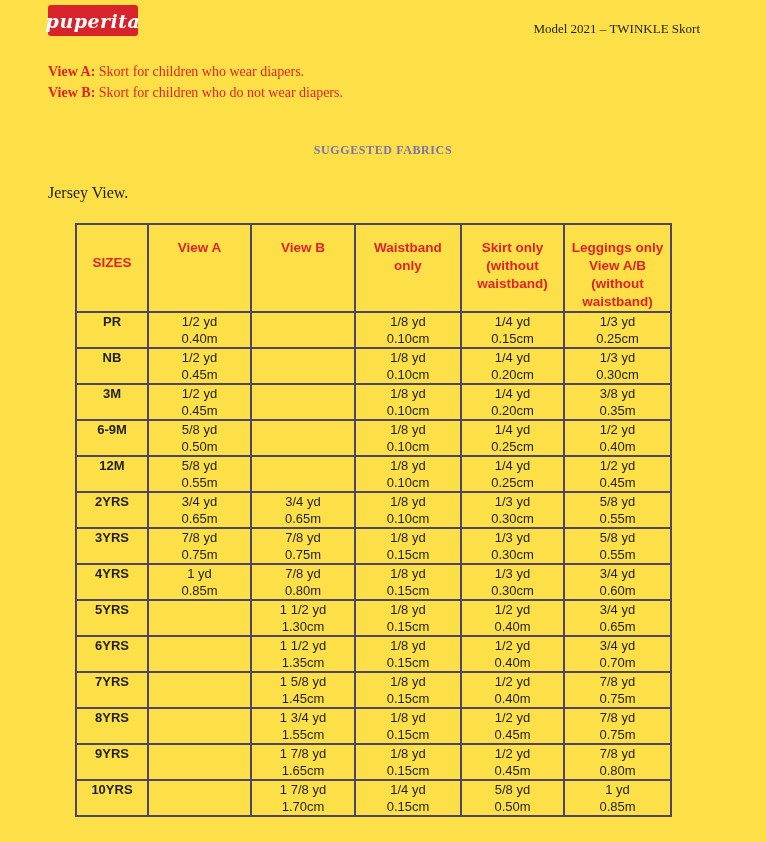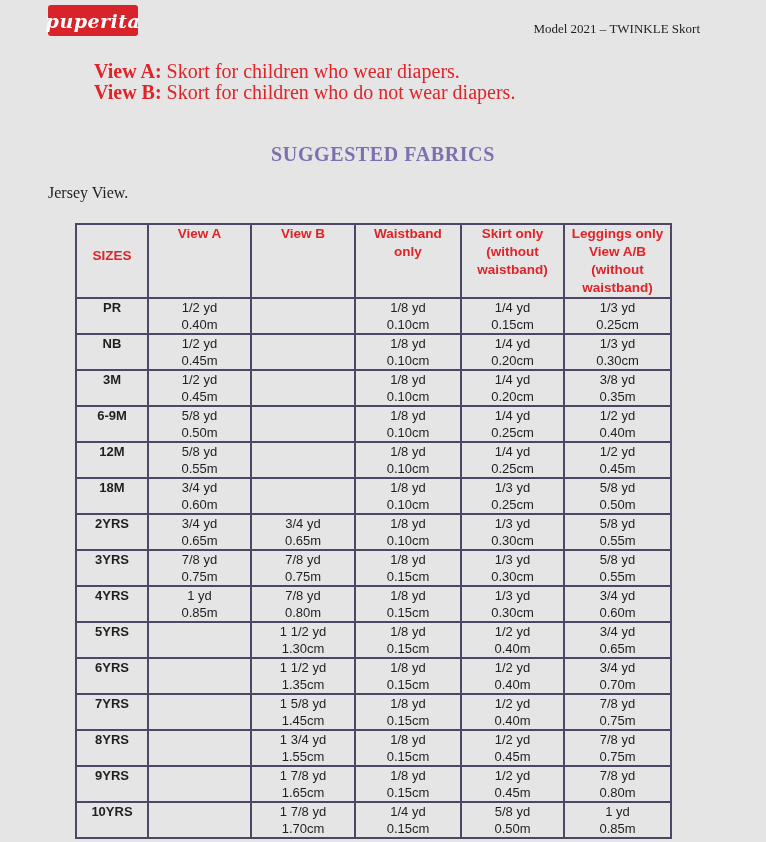--- a/index.html
+++ b/index.html
@@ -7,21 +7,21 @@
     --logo-red:#d9232a;
     --purple:#7e6fae;
     --border:#4f4666;
     --ink:#1f1f1f;
   }
   *{box-sizing:border-box;}
   html,body{margin:0;padding:0;background:#ffffff;}
   .page{
     position:relative;
     width:766px;height:842px;
-    background:#e5e5e5;
+    background:#fde047;
     font-family:"Liberation Serif", serif;
     color:var(--ink);
     overflow:hidden;
   }
   
   .logo{
     position:absolute;left:48px;top:5px;
     width:90px;height:31px;
     background:var(--logo-red);
     border-radius:3px;
@@ -37,32 +37,31 @@
   }
   
   .doc-title{
     position:absolute;top:21px;right:66px;
     font-size:13px;
   }
   
   .views{
     position:absolute;left:48px;top:61px;
     color:var(--red);
-    font-size:20px;
+    font-size:14px;
     line-height:21px;
-    margin-left:46px;
   }
   .views b{font-weight:bold;}
   
   .section-heading{
     position:absolute;top:143px;left:0;width:100%;
     text-align:center;
     color:var(--purple);
     font-weight:bold;
-    font-size:20px;
+    font-size:12px;
     letter-spacing:0.6px;
   }
   .fabric-note{
     position:absolute;left:48px;top:184px;
     font-size:16px;
   }
   
   table.fabrics{
     position:absolute;left:75px;top:223px;
     width:595px;
@@ -73,21 +72,21 @@
   table.fabrics th, table.fabrics td{
     border:2px solid var(--border);
     padding:0;
   }
   table.fabrics thead th{
     color:var(--red);
     font-weight:bold;
     font-size:13.5px;
     line-height:18px;
     vertical-align:top;
-    padding-top:0;
+    padding-top:14px;
     height:69px;
   }
   table.fabrics thead th.sizes-head{
     vertical-align:middle;
     padding-top:0;
     padding-bottom:10px;
   }
   table.fabrics td{
     height:33px;
     font-size:13px;
@@ -269,245 +268,222 @@
           <td>
             <div class="cell-line">1/4 yd</div>
             <div class="cell-line">0.25cm</div>
           </td>
           <td>
             <div class="cell-line">1/2 yd</div>
             <div class="cell-line">0.45m</div>
           </td>
         </tr>
         <tr>
-          <td class="size-cell">18M</td>
+          <td class="size-cell">2YRS</td>
+          <td>
+            <div class="cell-line">3/4 yd</div>
+            <div class="cell-line">0.65m</div>
+          </td>
+          <td>
+            <div class="cell-line">3/4 yd</div>
+            <div class="cell-line">0.65m</div>
+          </td>
+          <td>
+            <div class="cell-line">1/8 yd</div>
+            <div class="cell-line">0.10cm</div>
+          </td>
+          <td>
+            <div class="cell-line">1/3 yd</div>
+            <div class="cell-line">0.30cm</div>
+          </td>
+          <td>
+            <div class="cell-line">5/8 yd</div>
+            <div class="cell-line">0.55m</div>
+          </td>
+        </tr>
+        <tr>
+          <td class="size-cell">3YRS</td>
+          <td>
+            <div class="cell-line">7/8 yd</div>
+            <div class="cell-line">0.75m</div>
+          </td>
+          <td>
+            <div class="cell-line">7/8 yd</div>
+            <div class="cell-line">0.75m</div>
+          </td>
+          <td>
+            <div class="cell-line">1/8 yd</div>
+            <div class="cell-line">0.15cm</div>
+          </td>
+          <td>
+            <div class="cell-line">1/3 yd</div>
+            <div class="cell-line">0.30cm</div>
+          </td>
+          <td>
+            <div class="cell-line">5/8 yd</div>
+            <div class="cell-line">0.55m</div>
+          </td>
+        </tr>
+        <tr>
+          <td class="size-cell">4YRS</td>
+          <td>
+            <div class="cell-line">1 yd</div>
+            <div class="cell-line">0.85m</div>
+          </td>
+          <td>
+            <div class="cell-line">7/8 yd</div>
+            <div class="cell-line">0.80m</div>
+          </td>
+          <td>
+            <div class="cell-line">1/8 yd</div>
+            <div class="cell-line">0.15cm</div>
+          </td>
+          <td>
+            <div class="cell-line">1/3 yd</div>
+            <div class="cell-line">0.30cm</div>
+          </td>
           <td>
             <div class="cell-line">3/4 yd</div>
             <div class="cell-line">0.60m</div>
           </td>
-          <td>
-            <div class="cell-line"></div>
-            <div class="cell-line"></div>
-          </td>
-          <td>
-            <div class="cell-line">1/8 yd</div>
-            <div class="cell-line">0.10cm</div>
-          </td>
-          <td>
-            <div class="cell-line">1/3 yd</div>
-            <div class="cell-line">0.25cm</div>
+        </tr>
+        <tr>
+          <td class="size-cell">5YRS</td>
+          <td>
+            <div class="cell-line"></div>
+            <div class="cell-line"></div>
+          </td>
+          <td>
+            <div class="cell-line">1 1/2 yd</div>
+            <div class="cell-line">1.30cm</div>
+          </td>
+          <td>
+            <div class="cell-line">1/8 yd</div>
+            <div class="cell-line">0.15cm</div>
+          </td>
+          <td>
+            <div class="cell-line">1/2 yd</div>
+            <div class="cell-line">0.40m</div>
+          </td>
+          <td>
+            <div class="cell-line">3/4 yd</div>
+            <div class="cell-line">0.65m</div>
+          </td>
+        </tr>
+        <tr>
+          <td class="size-cell">6YRS</td>
+          <td>
+            <div class="cell-line"></div>
+            <div class="cell-line"></div>
+          </td>
+          <td>
+            <div class="cell-line">1 1/2 yd</div>
+            <div class="cell-line">1.35cm</div>
+          </td>
+          <td>
+            <div class="cell-line">1/8 yd</div>
+            <div class="cell-line">0.15cm</div>
+          </td>
+          <td>
+            <div class="cell-line">1/2 yd</div>
+            <div class="cell-line">0.40m</div>
+          </td>
+          <td>
+            <div class="cell-line">3/4 yd</div>
+            <div class="cell-line">0.70m</div>
+          </td>
+        </tr>
+        <tr>
+          <td class="size-cell">7YRS</td>
+          <td>
+            <div class="cell-line"></div>
+            <div class="cell-line"></div>
+          </td>
+          <td>
+            <div class="cell-line">1 5/8 yd</div>
+            <div class="cell-line">1.45cm</div>
+          </td>
+          <td>
+            <div class="cell-line">1/8 yd</div>
+            <div class="cell-line">0.15cm</div>
+          </td>
+          <td>
+            <div class="cell-line">1/2 yd</div>
+            <div class="cell-line">0.40m</div>
+          </td>
+          <td>
+            <div class="cell-line">7/8 yd</div>
+            <div class="cell-line">0.75m</div>
+          </td>
+        </tr>
+        <tr>
+          <td class="size-cell">8YRS</td>
+          <td>
+            <div class="cell-line"></div>
+            <div class="cell-line"></div>
+          </td>
+          <td>
+            <div class="cell-line">1 3/4 yd</div>
+            <div class="cell-line">1.55cm</div>
+          </td>
+          <td>
+            <div class="cell-line">1/8 yd</div>
+            <div class="cell-line">0.15cm</div>
+          </td>
+          <td>
+            <div class="cell-line">1/2 yd</div>
+            <div class="cell-line">0.45m</div>
+          </td>
+          <td>
+            <div class="cell-line">7/8 yd</div>
+            <div class="cell-line">0.75m</div>
+          </td>
+        </tr>
+        <tr>
+          <td class="size-cell">9YRS</td>
+          <td>
+            <div class="cell-line"></div>
+            <div class="cell-line"></div>
+          </td>
+          <td>
+            <div class="cell-line">1 7/8 yd</div>
+            <div class="cell-line">1.65cm</div>
+          </td>
+          <td>
+            <div class="cell-line">1/8 yd</div>
+            <div class="cell-line">0.15cm</div>
+          </td>
+          <td>
+            <div class="cell-line">1/2 yd</div>
+            <div class="cell-line">0.45m</div>
+          </td>
+          <td>
+            <div class="cell-line">7/8 yd</div>
+            <div class="cell-line">0.80m</div>
+          </td>
+        </tr>
+        <tr>
+          <td class="size-cell">10YRS</td>
+          <td>
+            <div class="cell-line"></div>
+            <div class="cell-line"></div>
+          </td>
+          <td>
+            <div class="cell-line">1 7/8 yd</div>
+            <div class="cell-line">1.70cm</div>
+          </td>
+          <td>
+            <div class="cell-line">1/4 yd</div>
+            <div class="cell-line">0.15cm</div>
           </td>
           <td>
             <div class="cell-line">5/8 yd</div>
             <div class="cell-line">0.50m</div>
           </td>
-        </tr>
-        <tr>
-          <td class="size-cell">2YRS</td>
-          <td>
-            <div class="cell-line">3/4 yd</div>
-            <div class="cell-line">0.65m</div>
-          </td>
-          <td>
-            <div class="cell-line">3/4 yd</div>
-            <div class="cell-line">0.65m</div>
-          </td>
-          <td>
-            <div class="cell-line">1/8 yd</div>
-            <div class="cell-line">0.10cm</div>
-          </td>
-          <td>
-            <div class="cell-line">1/3 yd</div>
-            <div class="cell-line">0.30cm</div>
-          </td>
-          <td>
-            <div class="cell-line">5/8 yd</div>
-            <div class="cell-line">0.55m</div>
-          </td>
-        </tr>
-        <tr>
-          <td class="size-cell">3YRS</td>
-          <td>
-            <div class="cell-line">7/8 yd</div>
-            <div class="cell-line">0.75m</div>
-          </td>
-          <td>
-            <div class="cell-line">7/8 yd</div>
-            <div class="cell-line">0.75m</div>
-          </td>
-          <td>
-            <div class="cell-line">1/8 yd</div>
-            <div class="cell-line">0.15cm</div>
-          </td>
-          <td>
-            <div class="cell-line">1/3 yd</div>
-            <div class="cell-line">0.30cm</div>
-          </td>
-          <td>
-            <div class="cell-line">5/8 yd</div>
-            <div class="cell-line">0.55m</div>
-          </td>
-        </tr>
-        <tr>
-          <td class="size-cell">4YRS</td>
           <td>
             <div class="cell-line">1 yd</div>
             <div class="cell-line">0.85m</div>
           </td>
-          <td>
-            <div class="cell-line">7/8 yd</div>
-            <div class="cell-line">0.80m</div>
-          </td>
-          <td>
-            <div class="cell-line">1/8 yd</div>
-            <div class="cell-line">0.15cm</div>
-          </td>
-          <td>
-            <div class="cell-line">1/3 yd</div>
-            <div class="cell-line">0.30cm</div>
-          </td>
-          <td>
-            <div class="cell-line">3/4 yd</div>
-            <div class="cell-line">0.60m</div>
-          </td>
-        </tr>
-        <tr>
-          <td class="size-cell">5YRS</td>
-          <td>
-            <div class="cell-line"></div>
-            <div class="cell-line"></div>
-          </td>
-          <td>
-            <div class="cell-line">1 1/2 yd</div>
-            <div class="cell-line">1.30cm</div>
-          </td>
-          <td>
-            <div class="cell-line">1/8 yd</div>
-            <div class="cell-line">0.15cm</div>
-          </td>
-          <td>
-            <div class="cell-line">1/2 yd</div>
-            <div class="cell-line">0.40m</div>
-          </td>
-          <td>
-            <div class="cell-line">3/4 yd</div>
-            <div class="cell-line">0.65m</div>
-          </td>
-        </tr>
-        <tr>
-          <td class="size-cell">6YRS</td>
-          <td>
-            <div class="cell-line"></div>
-            <div class="cell-line"></div>
-          </td>
-          <td>
-            <div class="cell-line">1 1/2 yd</div>
-            <div class="cell-line">1.35cm</div>
-          </td>
-          <td>
-            <div class="cell-line">1/8 yd</div>
-            <div class="cell-line">0.15cm</div>
-          </td>
-          <td>
-            <div class="cell-line">1/2 yd</div>
-            <div class="cell-line">0.40m</div>
-          </td>
-          <td>
-            <div class="cell-line">3/4 yd</div>
-            <div class="cell-line">0.70m</div>
-          </td>
-        </tr>
-        <tr>
-          <td class="size-cell">7YRS</td>
-          <td>
-            <div class="cell-line"></div>
-            <div class="cell-line"></div>
-          </td>
-          <td>
-            <div class="cell-line">1 5/8 yd</div>
-            <div class="cell-line">1.45cm</div>
-          </td>
-          <td>
-            <div class="cell-line">1/8 yd</div>
-            <div class="cell-line">0.15cm</div>
-          </td>
-          <td>
-            <div class="cell-line">1/2 yd</div>
-            <div class="cell-line">0.40m</div>
-          </td>
-          <td>
-            <div class="cell-line">7/8 yd</div>
-            <div class="cell-line">0.75m</div>
-          </td>
-        </tr>
-        <tr>
-          <td class="size-cell">8YRS</td>
-          <td>
-            <div class="cell-line"></div>
-            <div class="cell-line"></div>
-          </td>
-          <td>
-            <div class="cell-line">1 3/4 yd</div>
-            <div class="cell-line">1.55cm</div>
-          </td>
-          <td>
-            <div class="cell-line">1/8 yd</div>
-            <div class="cell-line">0.15cm</div>
-          </td>
-          <td>
-            <div class="cell-line">1/2 yd</div>
-            <div class="cell-line">0.45m</div>
-          </td>
-          <td>
-            <div class="cell-line">7/8 yd</div>
-            <div class="cell-line">0.75m</div>
-          </td>
-        </tr>
-        <tr>
-          <td class="size-cell">9YRS</td>
-          <td>
-            <div class="cell-line"></div>
-            <div class="cell-line"></div>
-          </td>
-          <td>
-            <div class="cell-line">1 7/8 yd</div>
-            <div class="cell-line">1.65cm</div>
-          </td>
-          <td>
-            <div class="cell-line">1/8 yd</div>
-            <div class="cell-line">0.15cm</div>
-          </td>
-          <td>
-            <div class="cell-line">1/2 yd</div>
-            <div class="cell-line">0.45m</div>
-          </td>
-          <td>
-            <div class="cell-line">7/8 yd</div>
-            <div class="cell-line">0.80m</div>
-          </td>
-        </tr>
-        <tr>
-          <td class="size-cell">10YRS</td>
-          <td>
-            <div class="cell-line"></div>
-            <div class="cell-line"></div>
-          </td>
-          <td>
-            <div class="cell-line">1 7/8 yd</div>
-            <div class="cell-line">1.70cm</div>
-          </td>
-          <td>
-            <div class="cell-line">1/4 yd</div>
-            <div class="cell-line">0.15cm</div>
-          </td>
-          <td>
-            <div class="cell-line">5/8 yd</div>
-            <div class="cell-line">0.50m</div>
-          </td>
-          <td>
-            <div class="cell-line">1 yd</div>
-            <div class="cell-line">0.85m</div>
-          </td>
         </tr>
       </tbody>
   </table>
 
 </div>
 
 </body></html>

